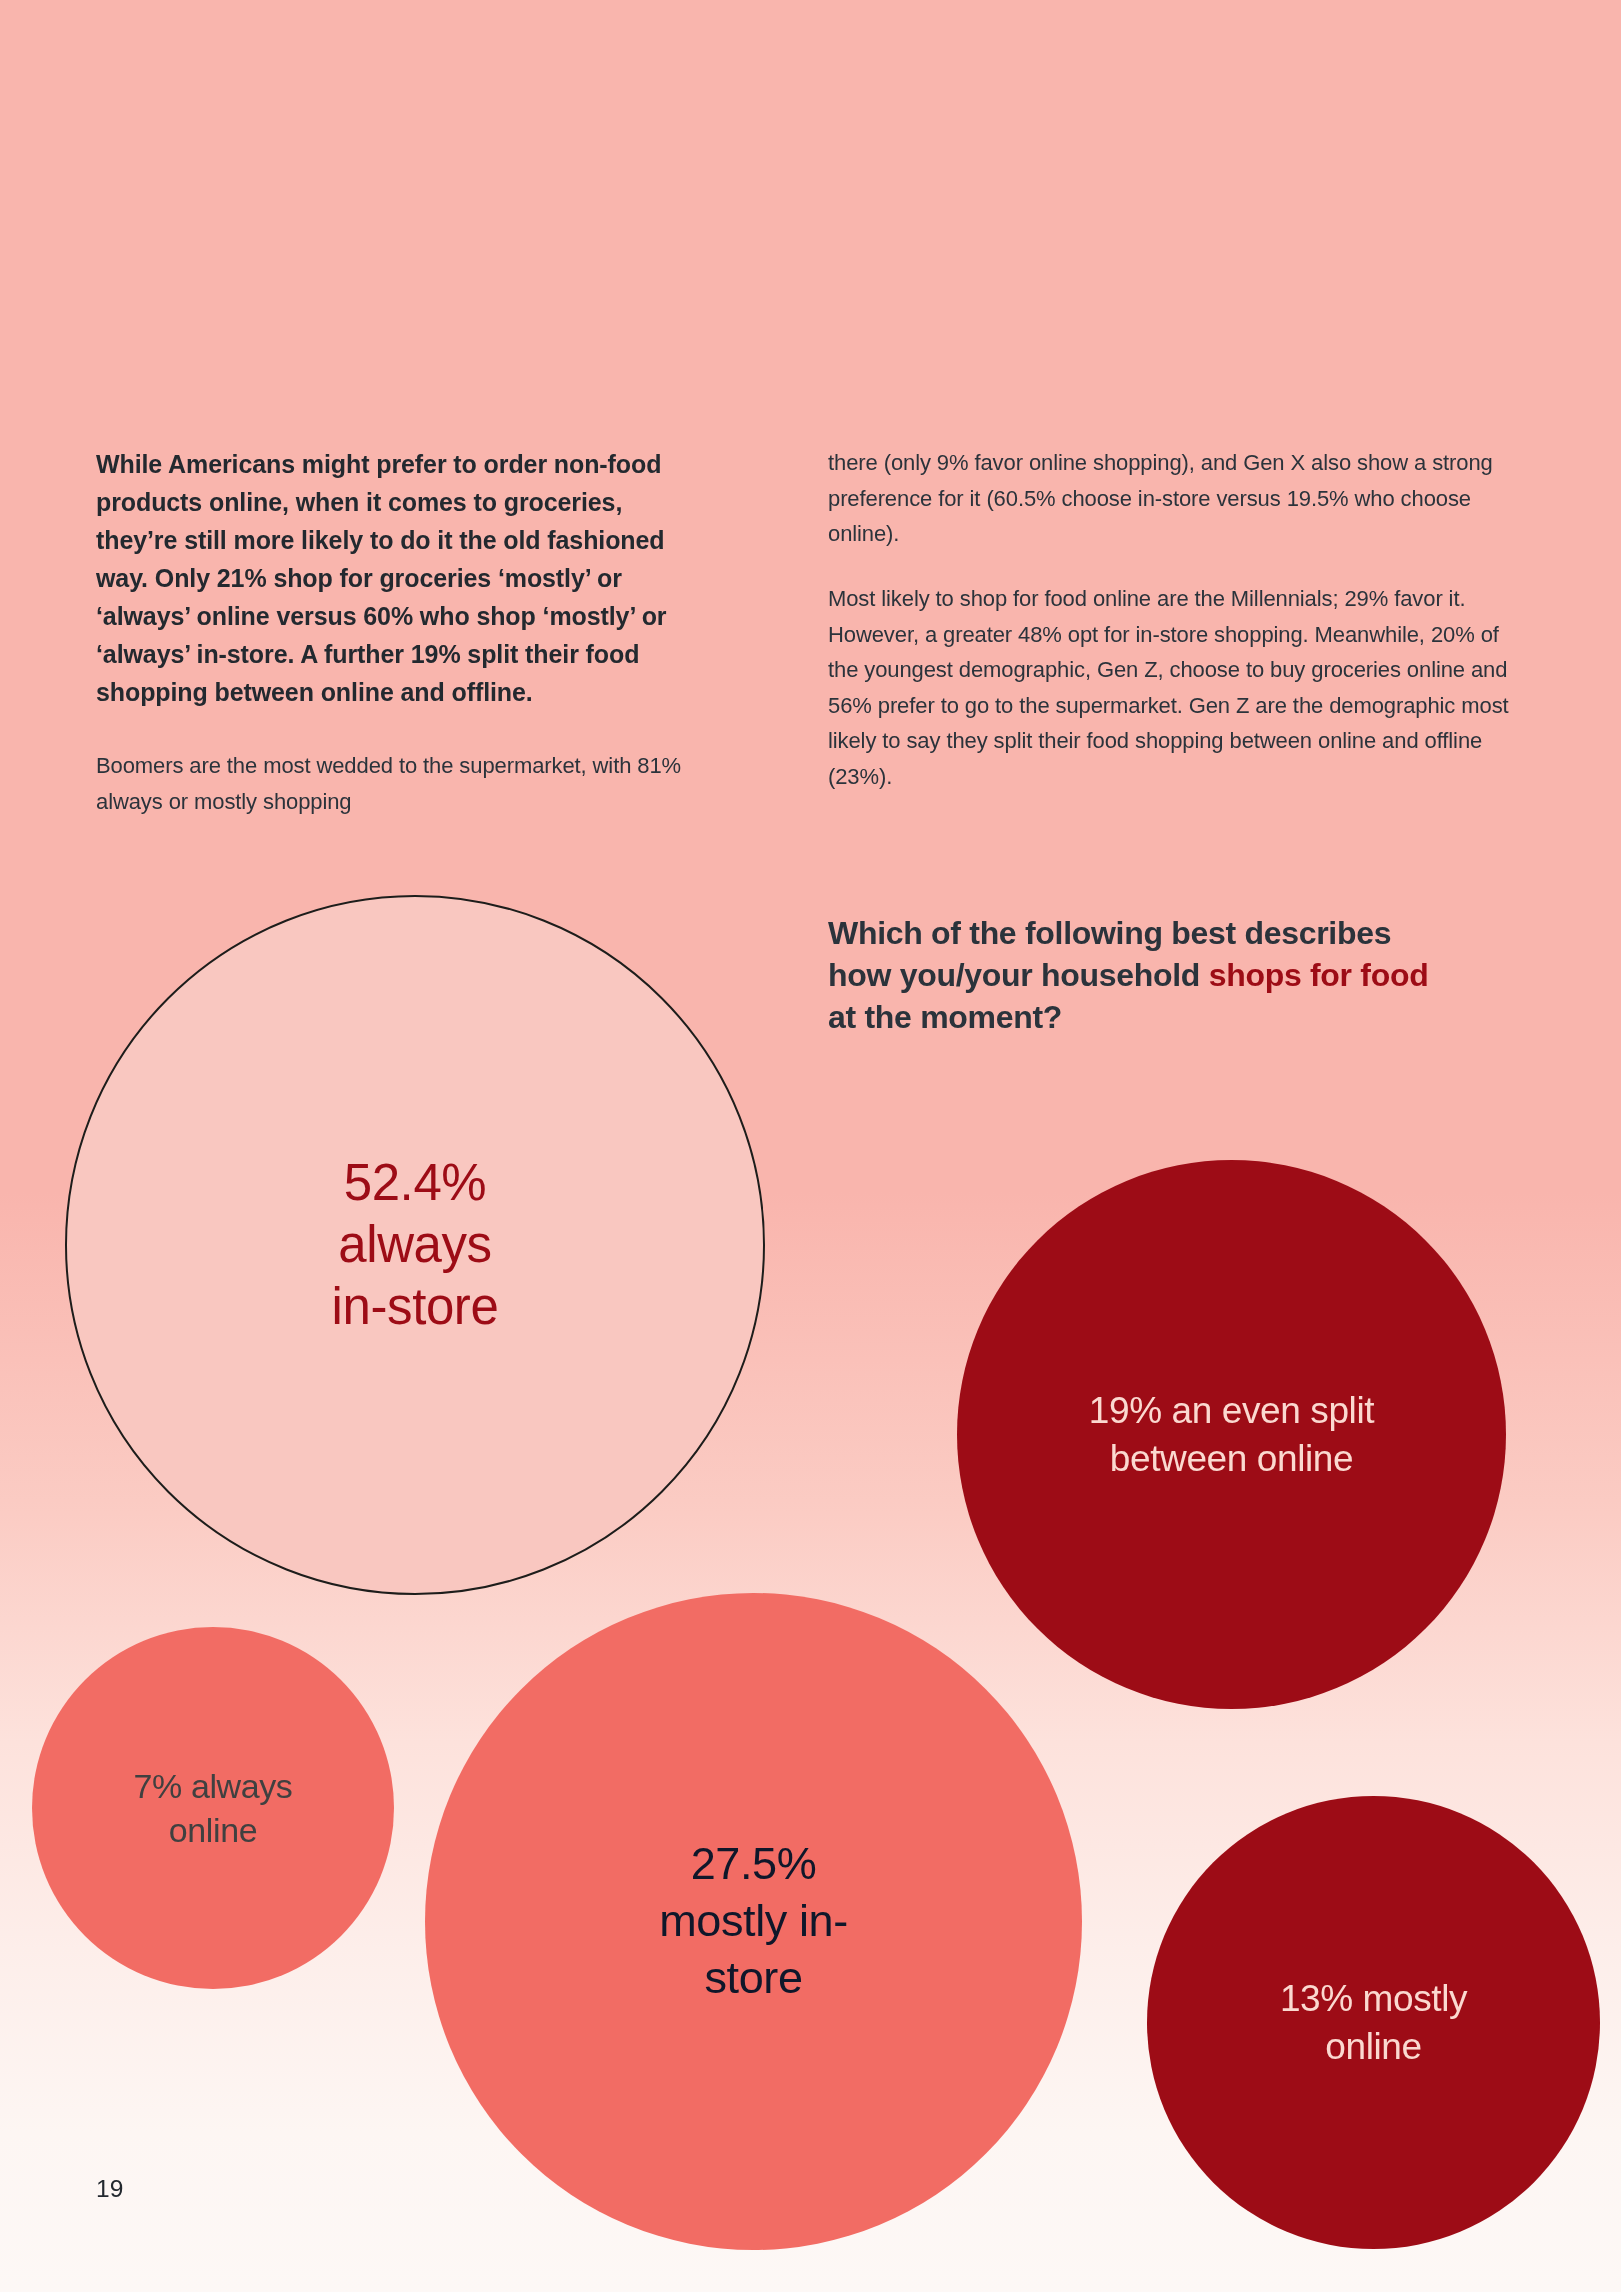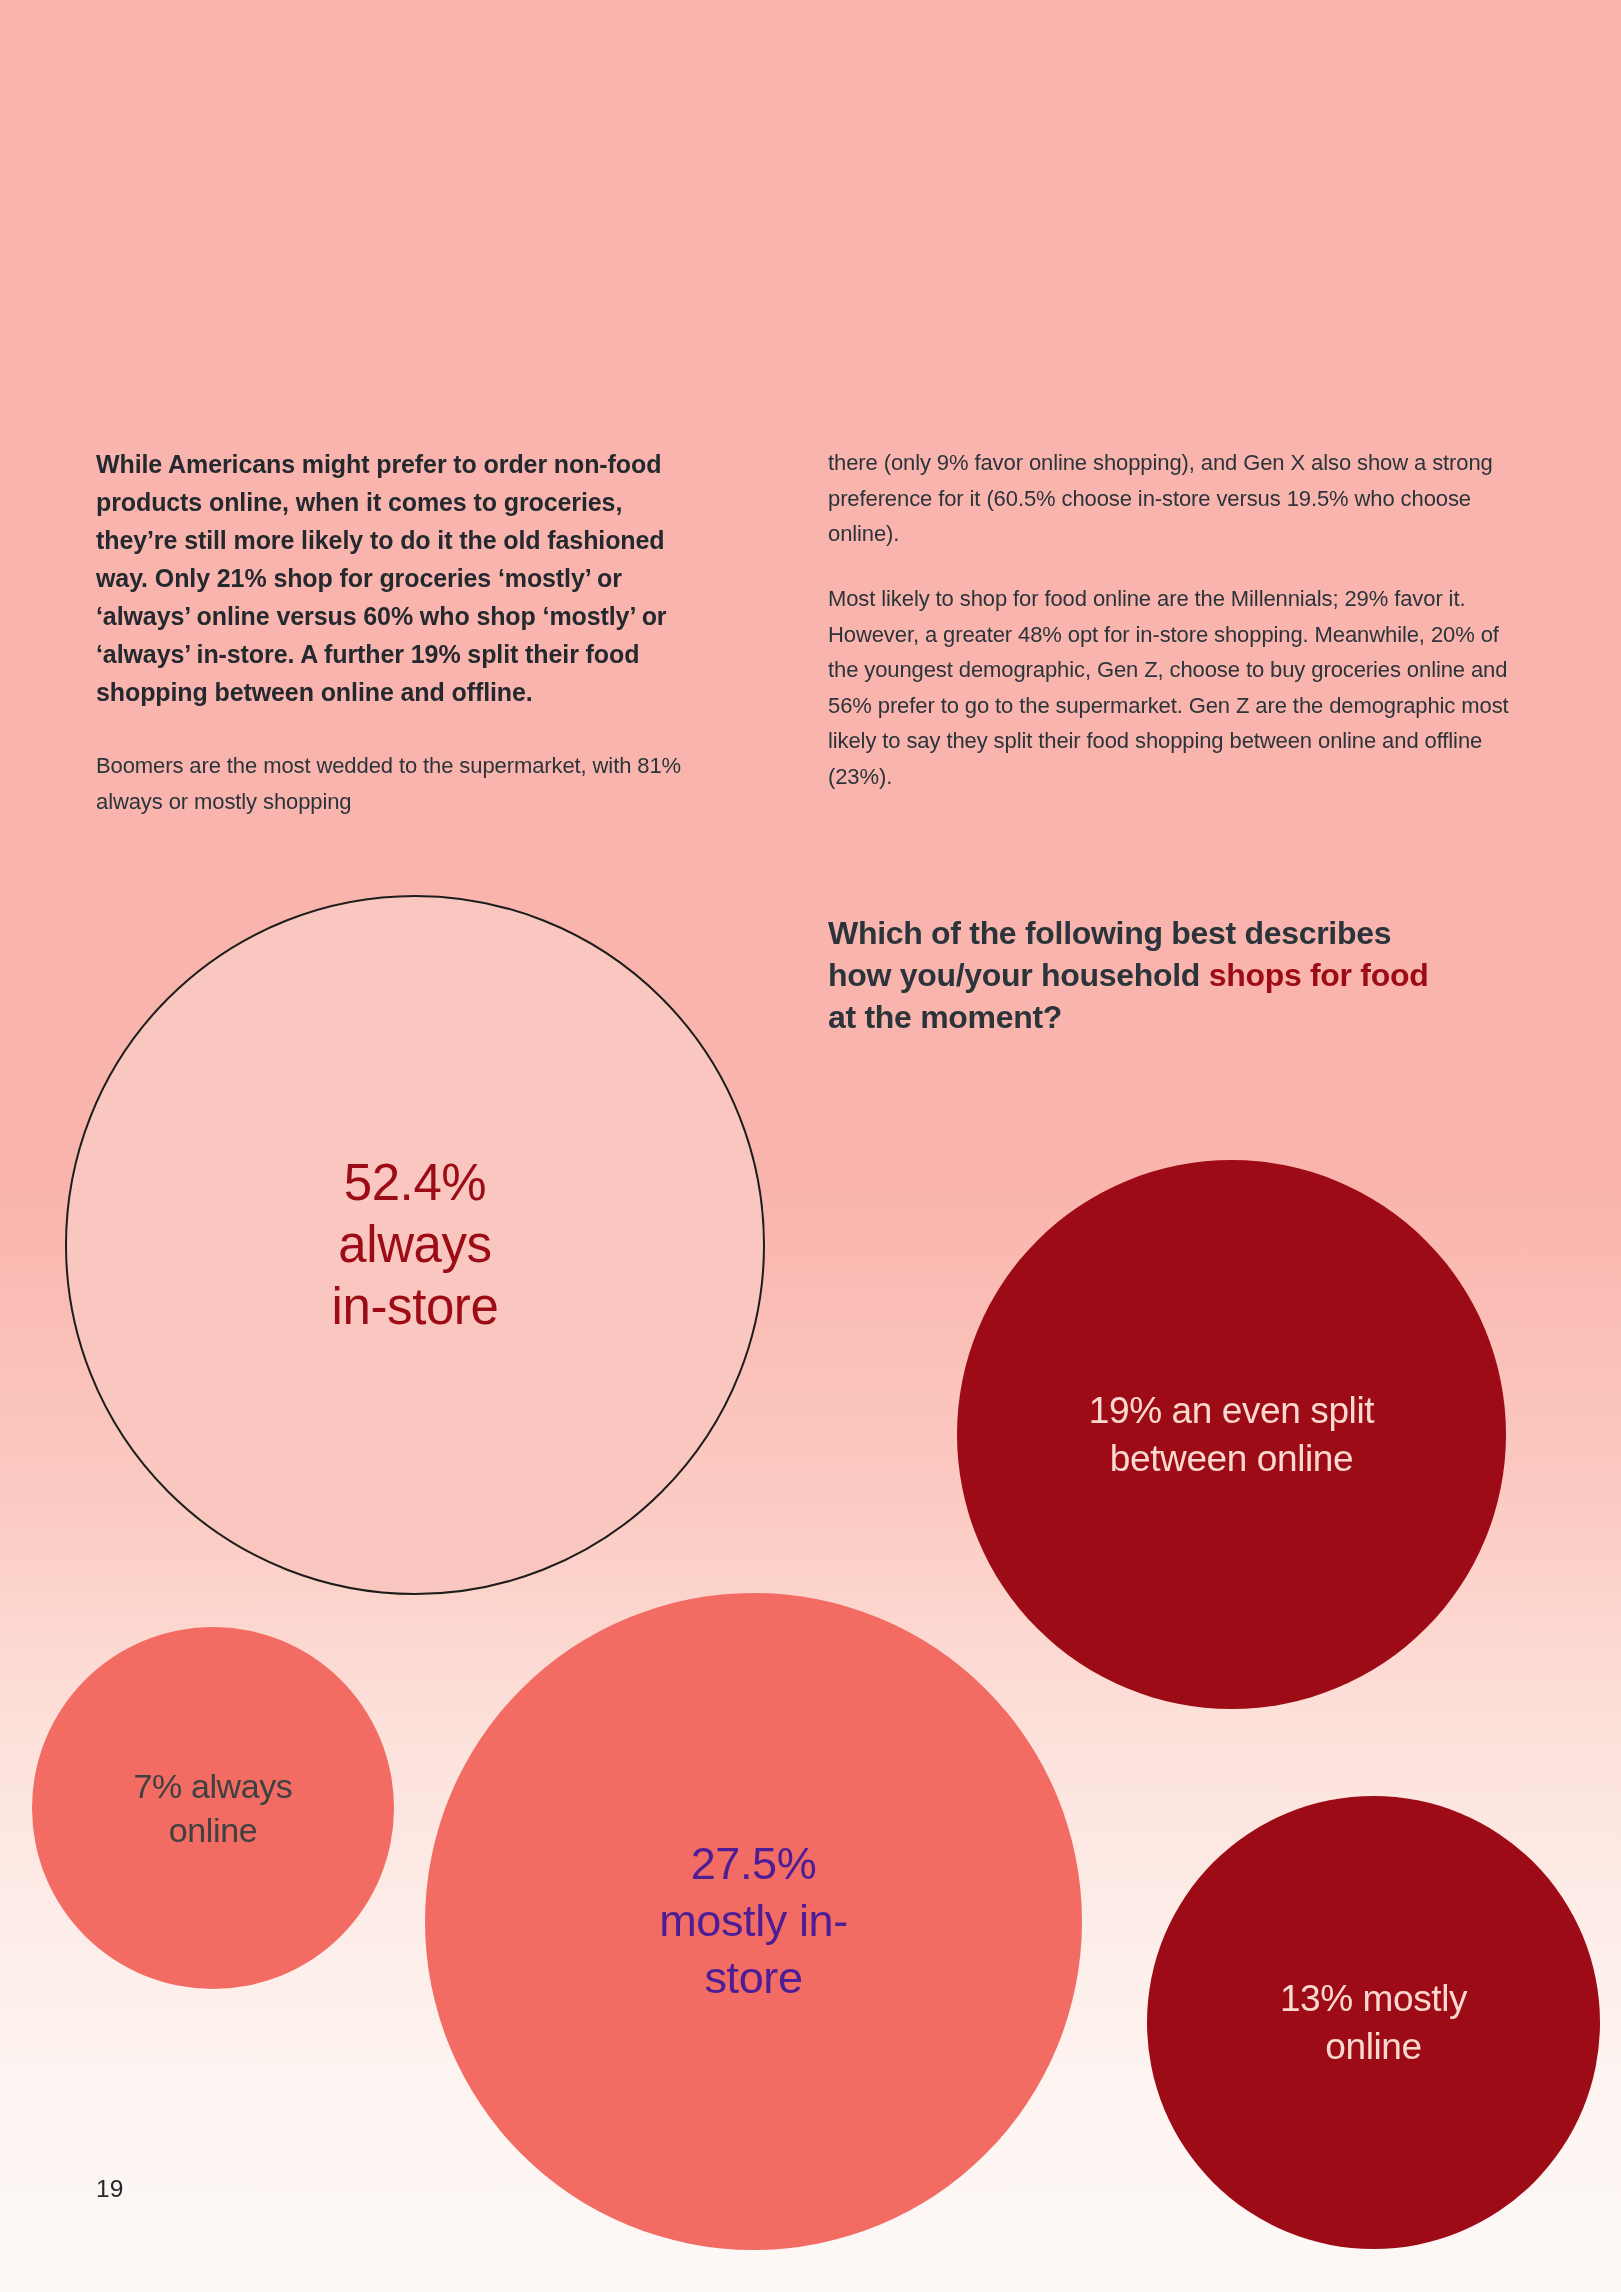--- a/index.html
+++ b/index.html
@@ -147,21 +147,21 @@
 
   
   #bubble-mostly-instore {
     left: 425px;
     top: 1593px;
     width: 657px;
     height: 657px;
     background: #f26c64;
   }
   #bubble-mostly-instore .label {
-    color: #4c1d95;
+    color: #0f172a;
     font-size: 45px;
     line-height: 1.26;
     max-width: 333px;
   }
 
   
   #bubble-mostly-online {
     left: 1147px;
     top: 1796px;
     width: 453px;

